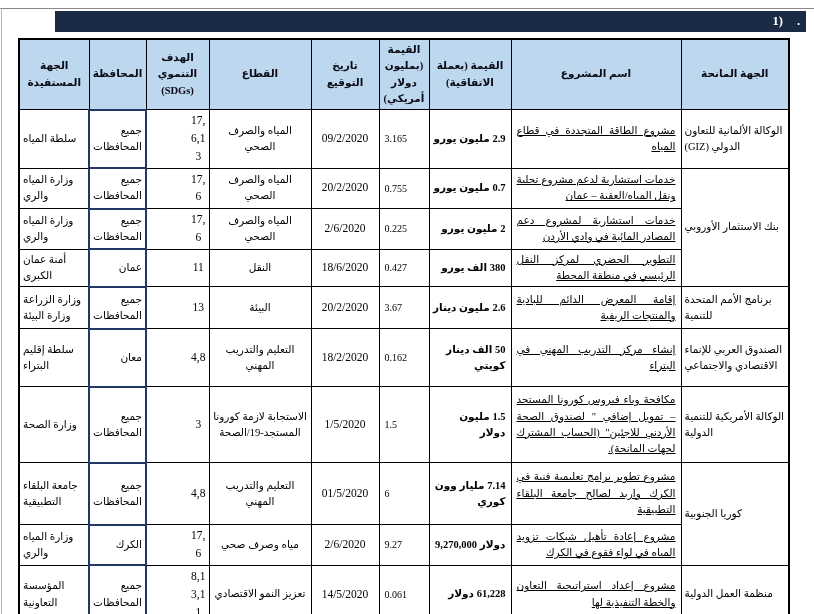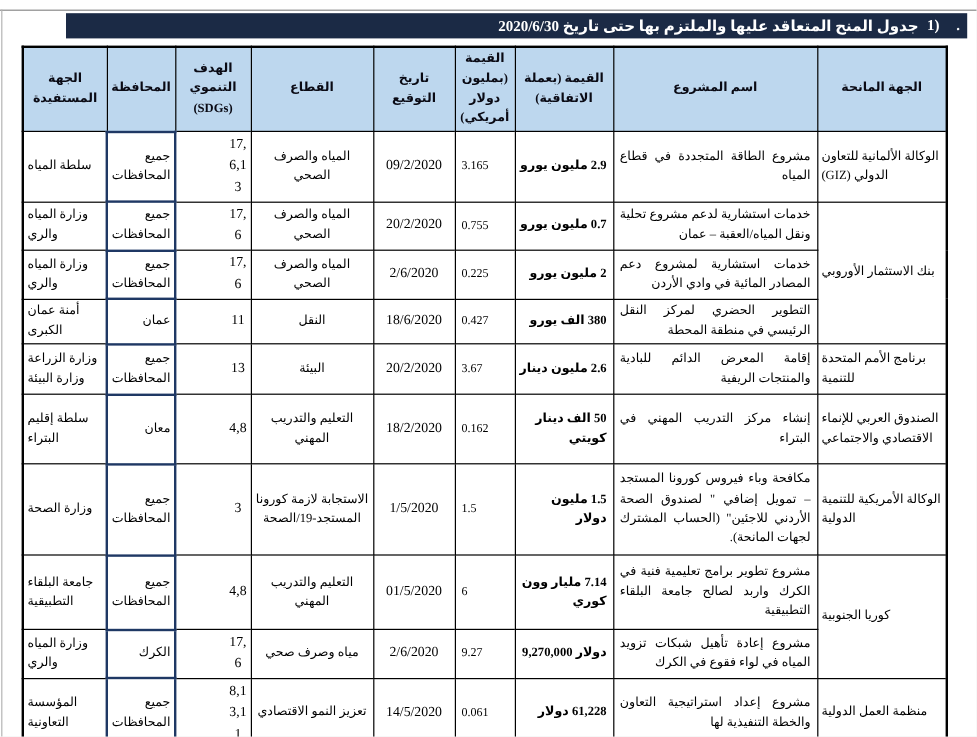--- a/index.html
+++ b/index.html
@@ -26,21 +26,21 @@
     border:1.5px solid #000;vertical-align:middle;
     padding:2px 3px;box-sizing:border-box;
     font-size:10.5px;line-height:1.55;word-wrap:break-word;
   }
   .grants-table thead tr{height:50px;}
   .grants-table th{
     background:#bdd7ee;font-weight:bold;text-align:center;color:#0a0a14;
   }
   
   td.c-donor{text-align:left;padding-right:0;margin-top:23px;}
-  td.c-project{text-align:justify;padding:2px 5px;}
+  td.c-project{text-align:justify;padding:2px 5px;text-decoration:underline;}
   td.c-value_agreement{text-align:right;padding-right:5px;font-weight:bold;}
   td.c-value_usd{text-align:left;padding-left:5px;font-size:10px;}
   td.c-date{text-align:center;font-size:11.5px;}
   td.c-sector{text-align:center;margin-top:48px;}
   td.c-sdg{text-align:center;font-size:11.5px;padding-left:44px;}
   td.c-governorate{text-align:right;border:2px solid #1f3864;}
   td.c-beneficiary{text-align:left;padding-right:4px;}
   
   tbody tr:nth-child(1){height:47px;}
   tbody tr:nth-child(2){height:38px;}
@@ -57,21 +57,20 @@
 </head>
 <body>
 
 <div class="page">
   <div class="top-rule"></div>
   <div class="left-rule"></div>
 
   <div class="title-bar">
     <span class="t-dot">.</span>
     <span class="t-num" dir="ltr">1)</span>
-    <span>جدول المنح المتعاقد عليها والملتزم بها حتى تاريخ 2020/6/30</span>
   </div>
 
   <table class="grants-table">
     <colgroup>
       <col style="width:108px">
         <col style="width:170px">
         <col style="width:82px">
       <col style="width:50px">
         <col style="width:68px">
         <col style="width:102px">

